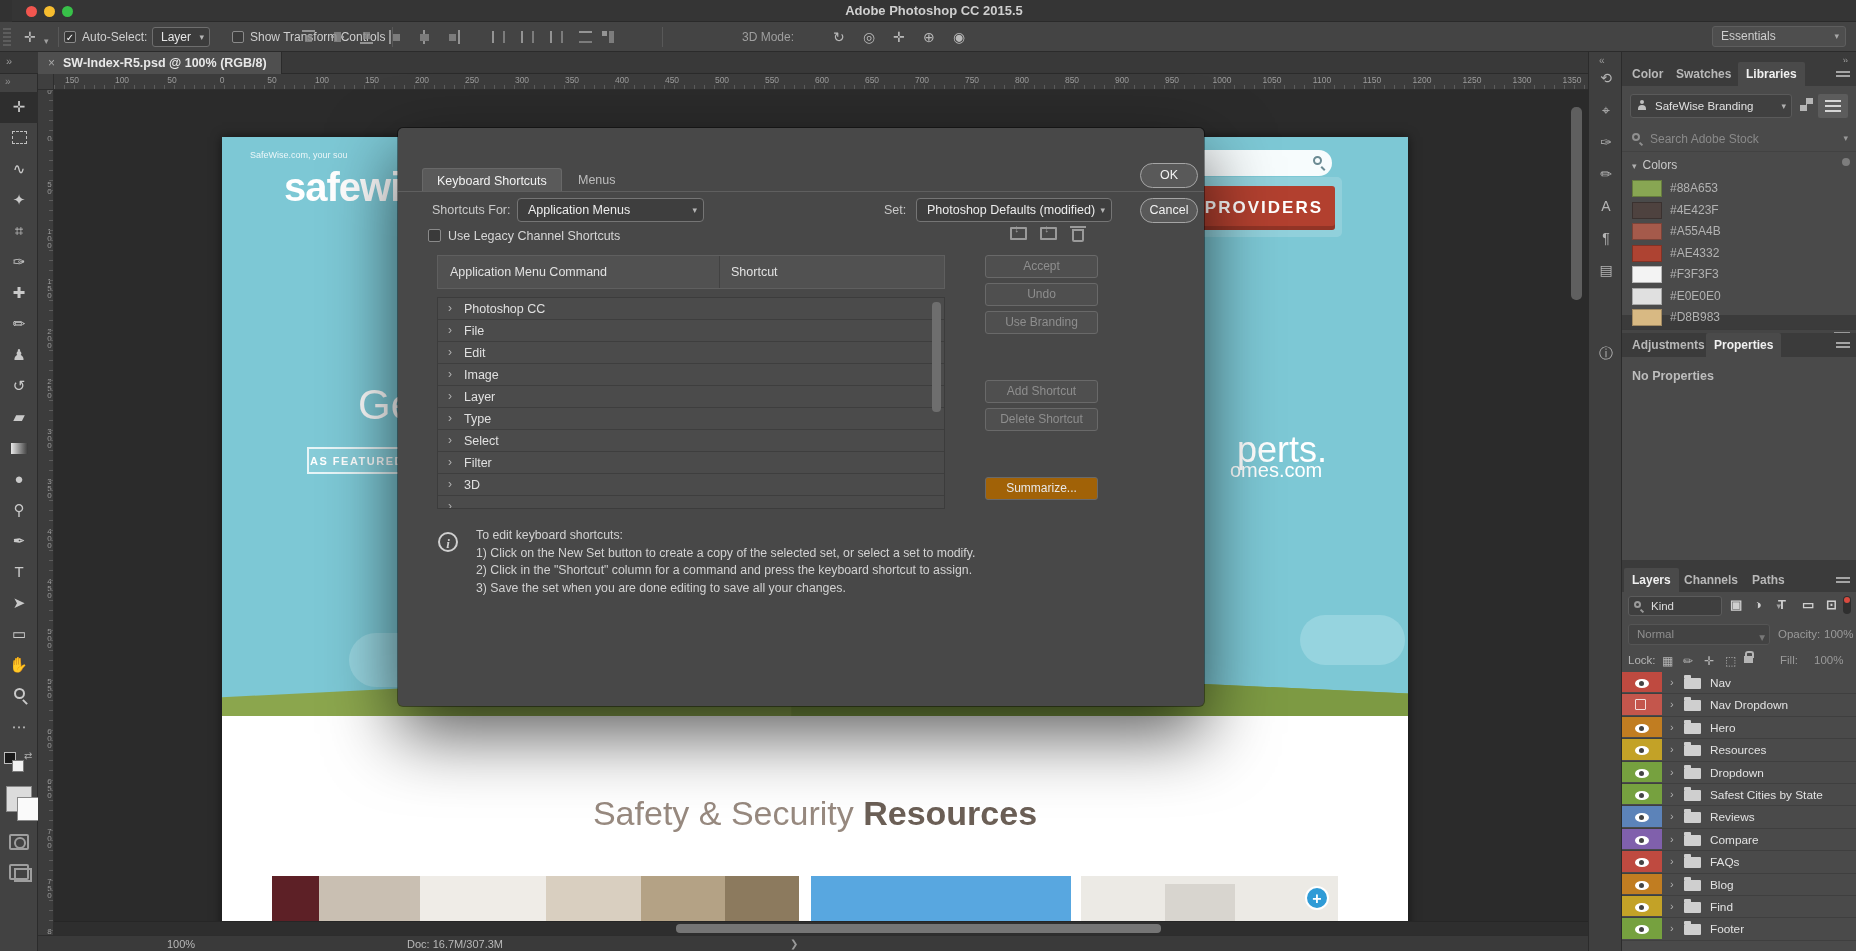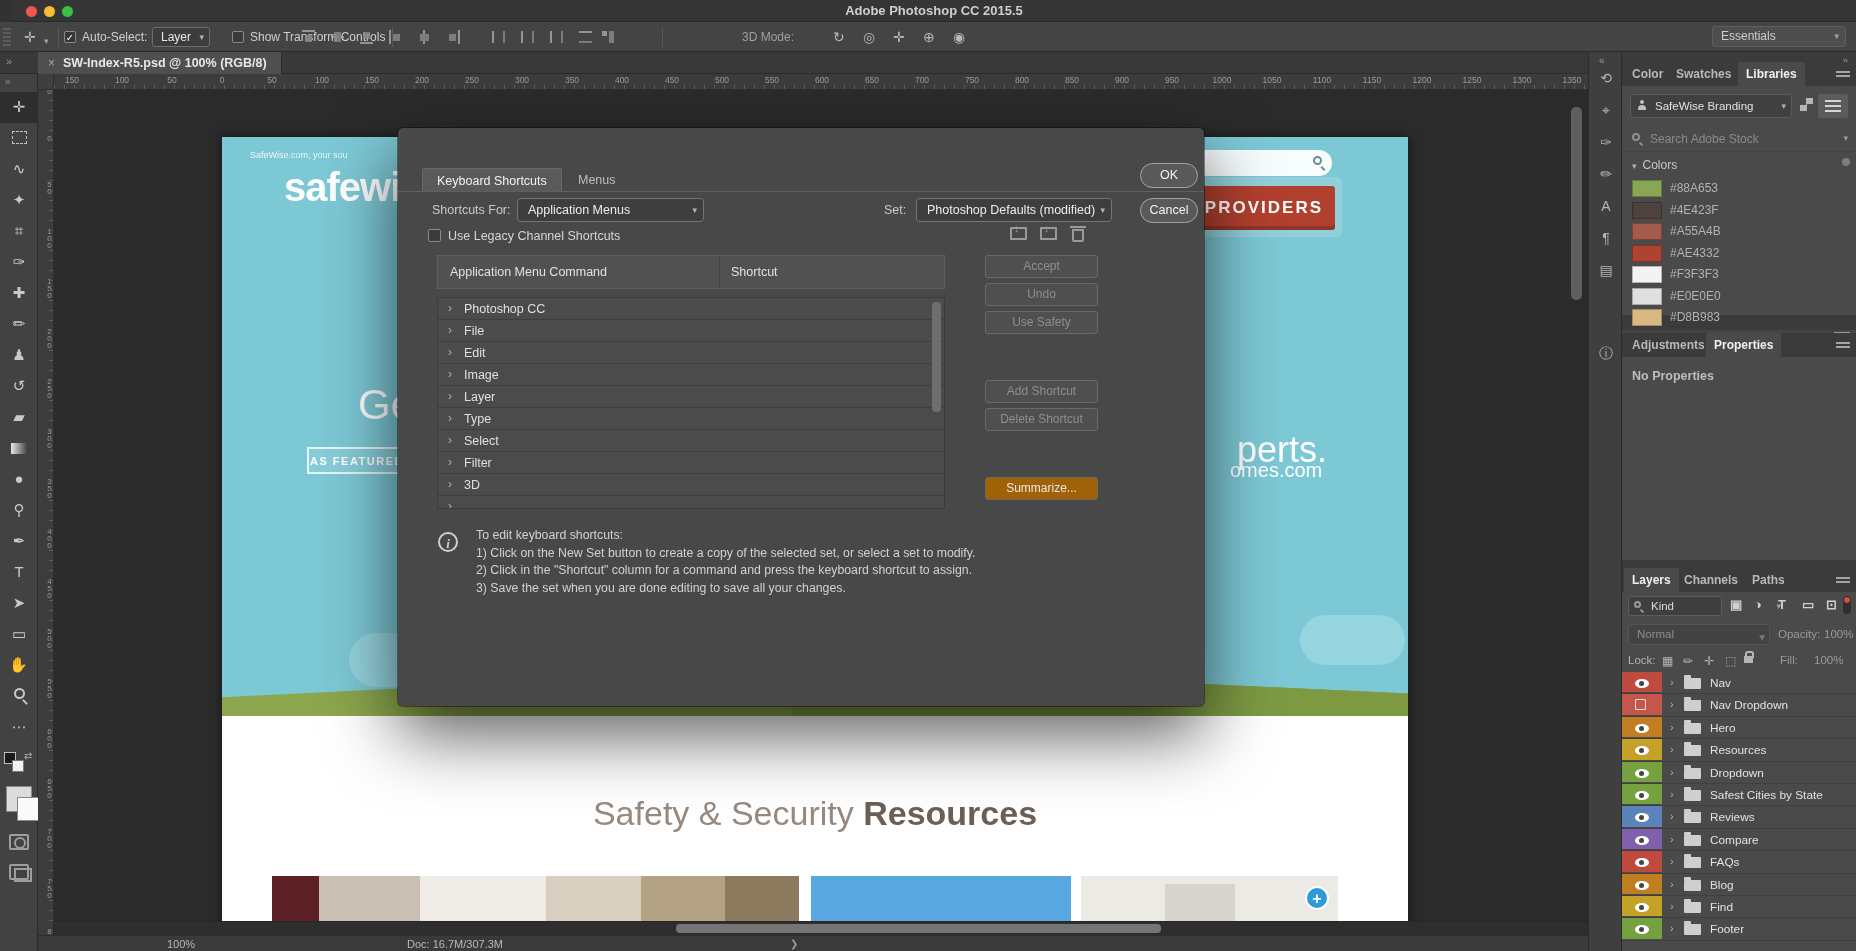--- a/index.html
+++ b/index.html
@@ -547,21 +547,21 @@
         </li>
         </ul>
       <div style="position:relative;height:22px;background:#4b4b4b;">
         <span style="position:absolute;left:10px;top:3px;color:#b0b0b0;font-size:12px">›</span>
       </div>
       <div id="dscroll"></div>
     </div>
 
     <div class="dbtn" style="top:127px">Accept</div>
     <div class="dbtn" style="top:155px">Undo</div>
-    <div class="dbtn" style="top:183px">Use Safety</div>
+    <div class="dbtn" style="top:183px">Use Branding</div>
     <div class="dbtn" style="top:252px">Add Shortcut</div>
     <div class="dbtn" style="top:280px">Delete Shortcut</div>
     <div class="dbtn en" style="top:349px">Summarize...</div>
 
     <div id="dinfoicon">i</div>
     <div id="dinstr">
       <div>To edit keyboard shortcuts:</div>
       <div>
           <div>1) Click on the New Set button to create a copy of the selected set, or select a set to modify.</div>
           <div>2) Click in the "Shortcut" column for a command and press the keyboard shortcut to assign.</div>

